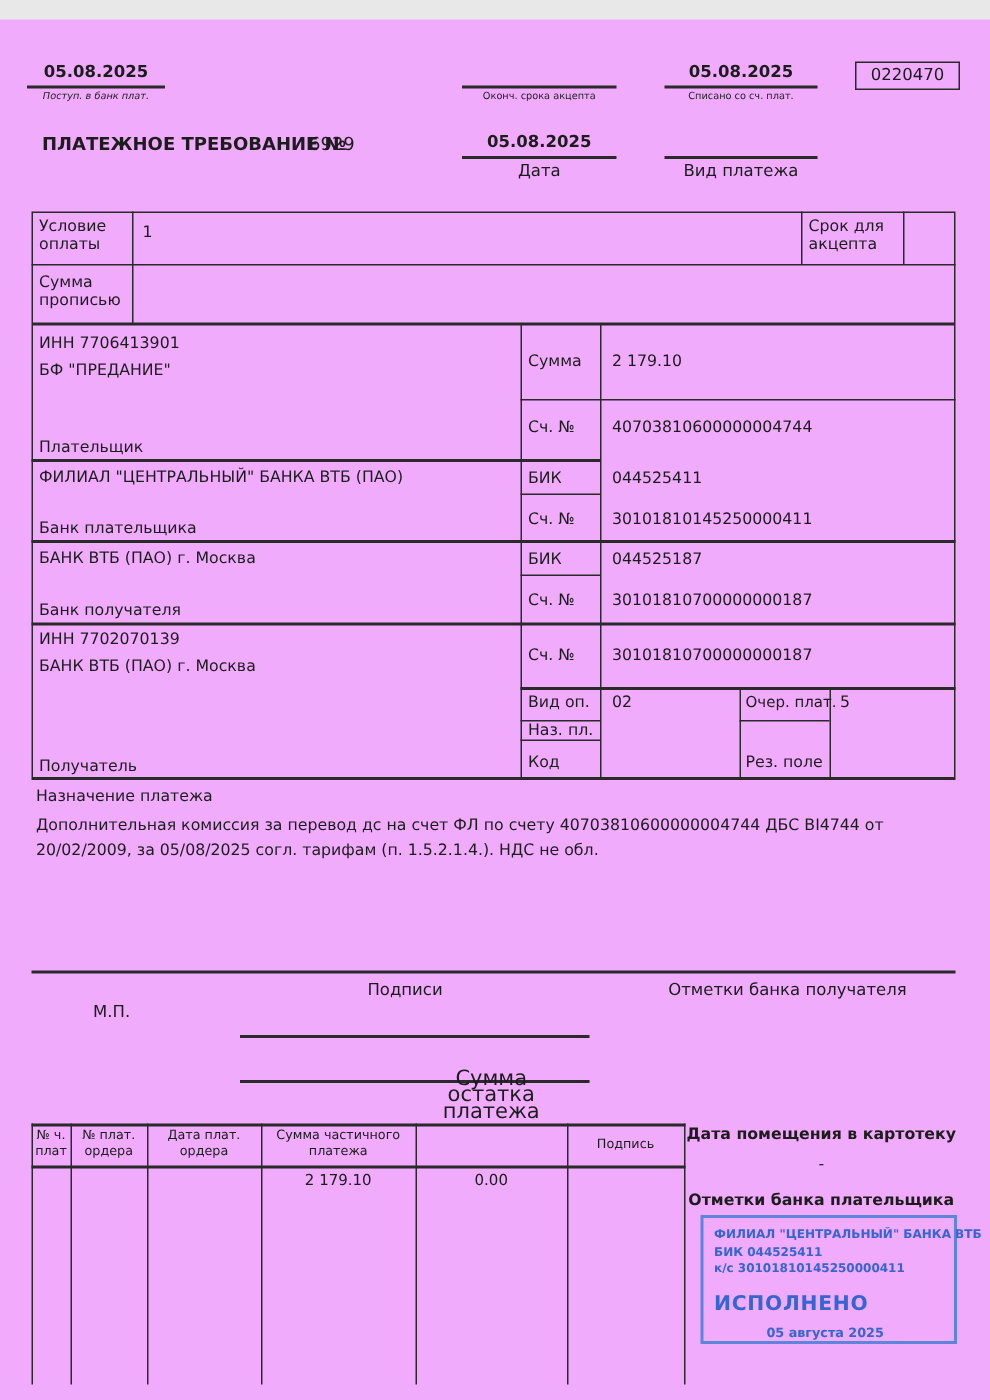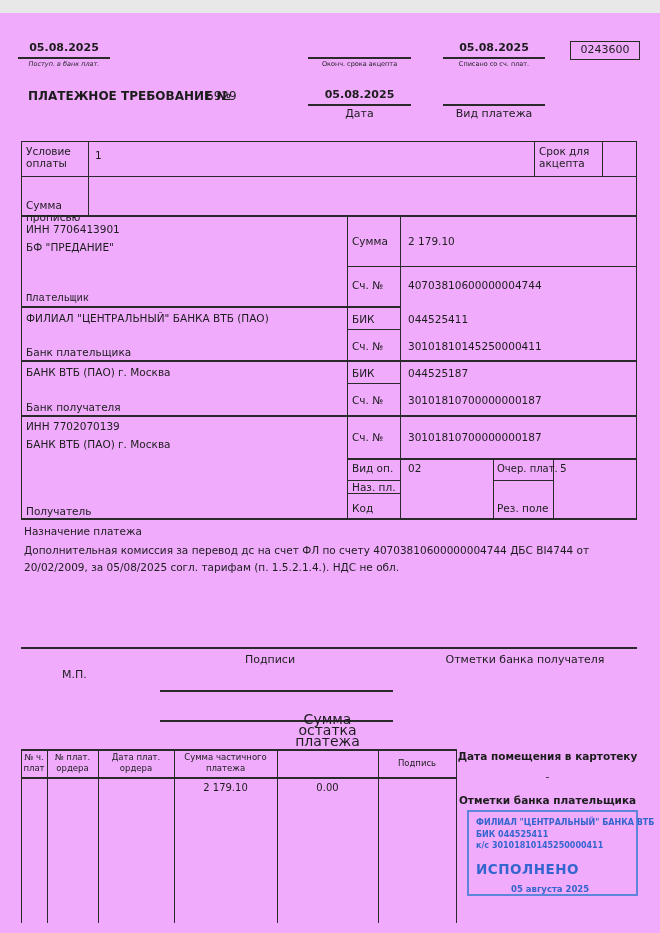--- a/index.html
+++ b/index.html
@@ -36,21 +36,21 @@
   <div class="t sm ctr" style="left:12px;top:47px;width:104px;font-style:italic;">Поступ. в банк плат.</div>
 
   <div class="hl" style="left:308px;top:44px;width:103px;height:1.5px;"></div>
   <div class="t sm ctr" style="left:303px;top:47px;width:113px;">Оконч. срока акцепта</div>
 
   <div class="t fs11 ctr" style="left:443px;top:29px;width:102px;font-weight:600;">05.08.2025</div>
   <div class="hl" style="left:443px;top:44px;width:102px;height:1.5px;"></div>
   <div class="t sm ctr" style="left:438px;top:47px;width:112px;">Списано со сч. плат.</div>
 
   <div class="rect" style="left:570px;top:28px;width:70px;height:19px;">
-    <div class="ctr fs11" style="line-height:16px;">0243600</div>
+    <div class="ctr fs11" style="line-height:16px;">0220470</div>
   </div>
 
   <span class="t fs12 b" style="left:28px;top:77px;">ПЛАТЕЖНОЕ ТРЕБОВАНИЕ №</span>
   <span class="t fs12" style="left:206px;top:77px;">6929</span>
 
   <div class="t fs11 ctr" style="left:308px;top:76px;width:103px;font-weight:600;">05.08.2025</div>
   <div class="hl" style="left:308px;top:91px;width:103px;height:1.5px;"></div>
   <div class="t fs11 ctr" style="left:308px;top:95px;width:103px;">Дата</div>
 
   <div class="hl" style="left:443px;top:91px;width:102px;height:1.5px;"></div>
@@ -58,41 +58,41 @@
 
   <div class="rect" style="left:21px;top:128px;width:616px;height:75px;"></div>
   <div class="vl" style="left:88px;top:128px;height:75px;"></div>
   <div class="hl" style="left:21px;top:163px;width:616px;"></div>
   <div class="vl" style="left:534px;top:128px;height:35px;"></div>
   <div class="vl" style="left:602px;top:128px;height:35px;"></div>
 
   <div class="t wrap" style="left:26px;top:132px;width:56px;">Условие оплаты</div>
   <div class="t" style="left:95px;top:136px;">1</div>
   <div class="t wrap" style="left:539px;top:132px;width:58px;">Срок для акцепта</div>
-  <div class="t wrap" style="left:26px;top:186px;width:58px;">Сумма прописью</div>
+  <div class="t wrap" style="left:26px;top:169px;width:58px;">Сумма прописью</div>
 
   <div class="rect" style="left:21px;top:203px;width:616px;height:304px;border-bottom-width:2px;"></div>
   <div class="vl" style="left:347px;top:203px;height:304px;"></div>
   <div class="vl" style="left:400px;top:203px;height:304px;"></div>
   <div class="hl" style="left:347px;top:253px;width:290px;"></div>
   <div class="hl" style="left:21px;top:293px;width:379px;height:1.5px;"></div>
   <div class="hl" style="left:347px;top:316px;width:53px;"></div>
   <div class="hl" style="left:21px;top:347px;width:616px;height:1.5px;"></div>
   <div class="hl" style="left:347px;top:370px;width:53px;"></div>
   <div class="hl" style="left:21px;top:402px;width:616px;height:1.5px;"></div>
   <div class="hl" style="left:347px;top:445px;width:290px;height:1.5px;"></div>
   <div class="hl" style="left:347px;top:467px;width:53px;"></div>
   <div class="hl" style="left:347px;top:480px;width:53px;"></div>
   <div class="vl" style="left:493px;top:445px;height:62px;"></div>
   <div class="vl" style="left:553px;top:445px;height:62px;"></div>
   <div class="hl" style="left:493px;top:467px;width:60px;"></div>
 
   <div class="t" style="left:26px;top:210px;">ИНН 7706413901</div>
   <div class="t" style="left:26px;top:228px;">БФ "ПРЕДАНИЕ"</div>
-  <div class="t" style="left:26px;top:279px;font-family:Liberation Mono, monospace;">Плательщик</div>
+  <div class="t" style="left:26px;top:279px;">Плательщик</div>
   <div class="t" style="left:352px;top:222px;">Сумма</div>
   <div class="t" style="left:408px;top:222px;">2 179.10</div>
   <div class="t" style="left:352px;top:266px;">Сч. №</div>
   <div class="t" style="left:408px;top:266px;">40703810600000004744</div>
 
   <div class="t" style="left:26px;top:299px;">ФИЛИАЛ "ЦЕНТРАЛЬНЫЙ" БАНКА ВТБ (ПАО)</div>
   <div class="t" style="left:26px;top:333px;">Банк плательщика</div>
   <div class="t" style="left:352px;top:300px;">БИК</div>
   <div class="t" style="left:408px;top:300px;">044525411</div>
   <div class="t" style="left:352px;top:327px;">Сч. №</div>

